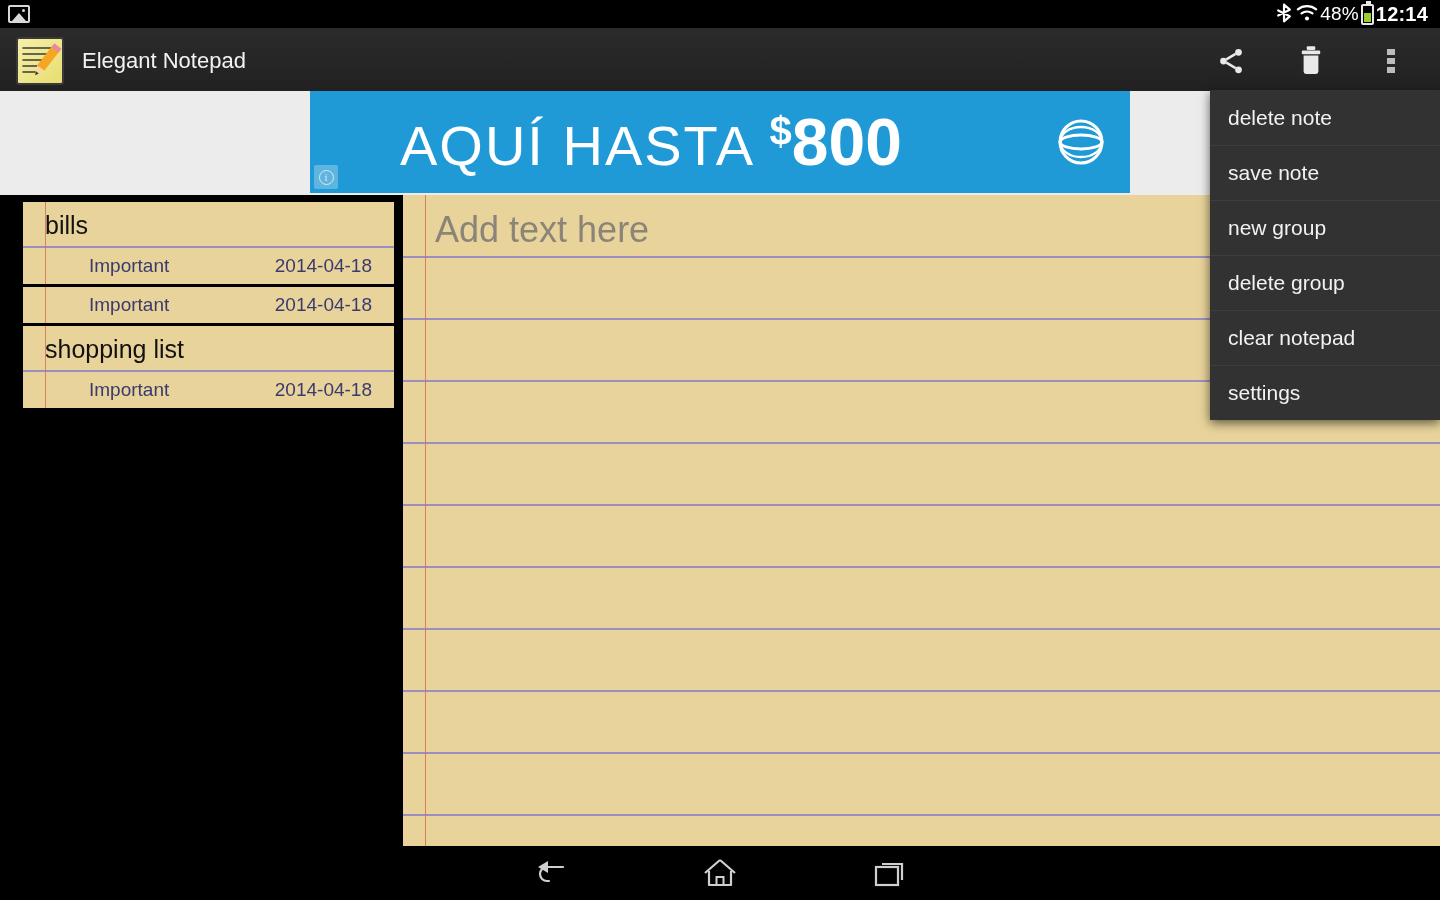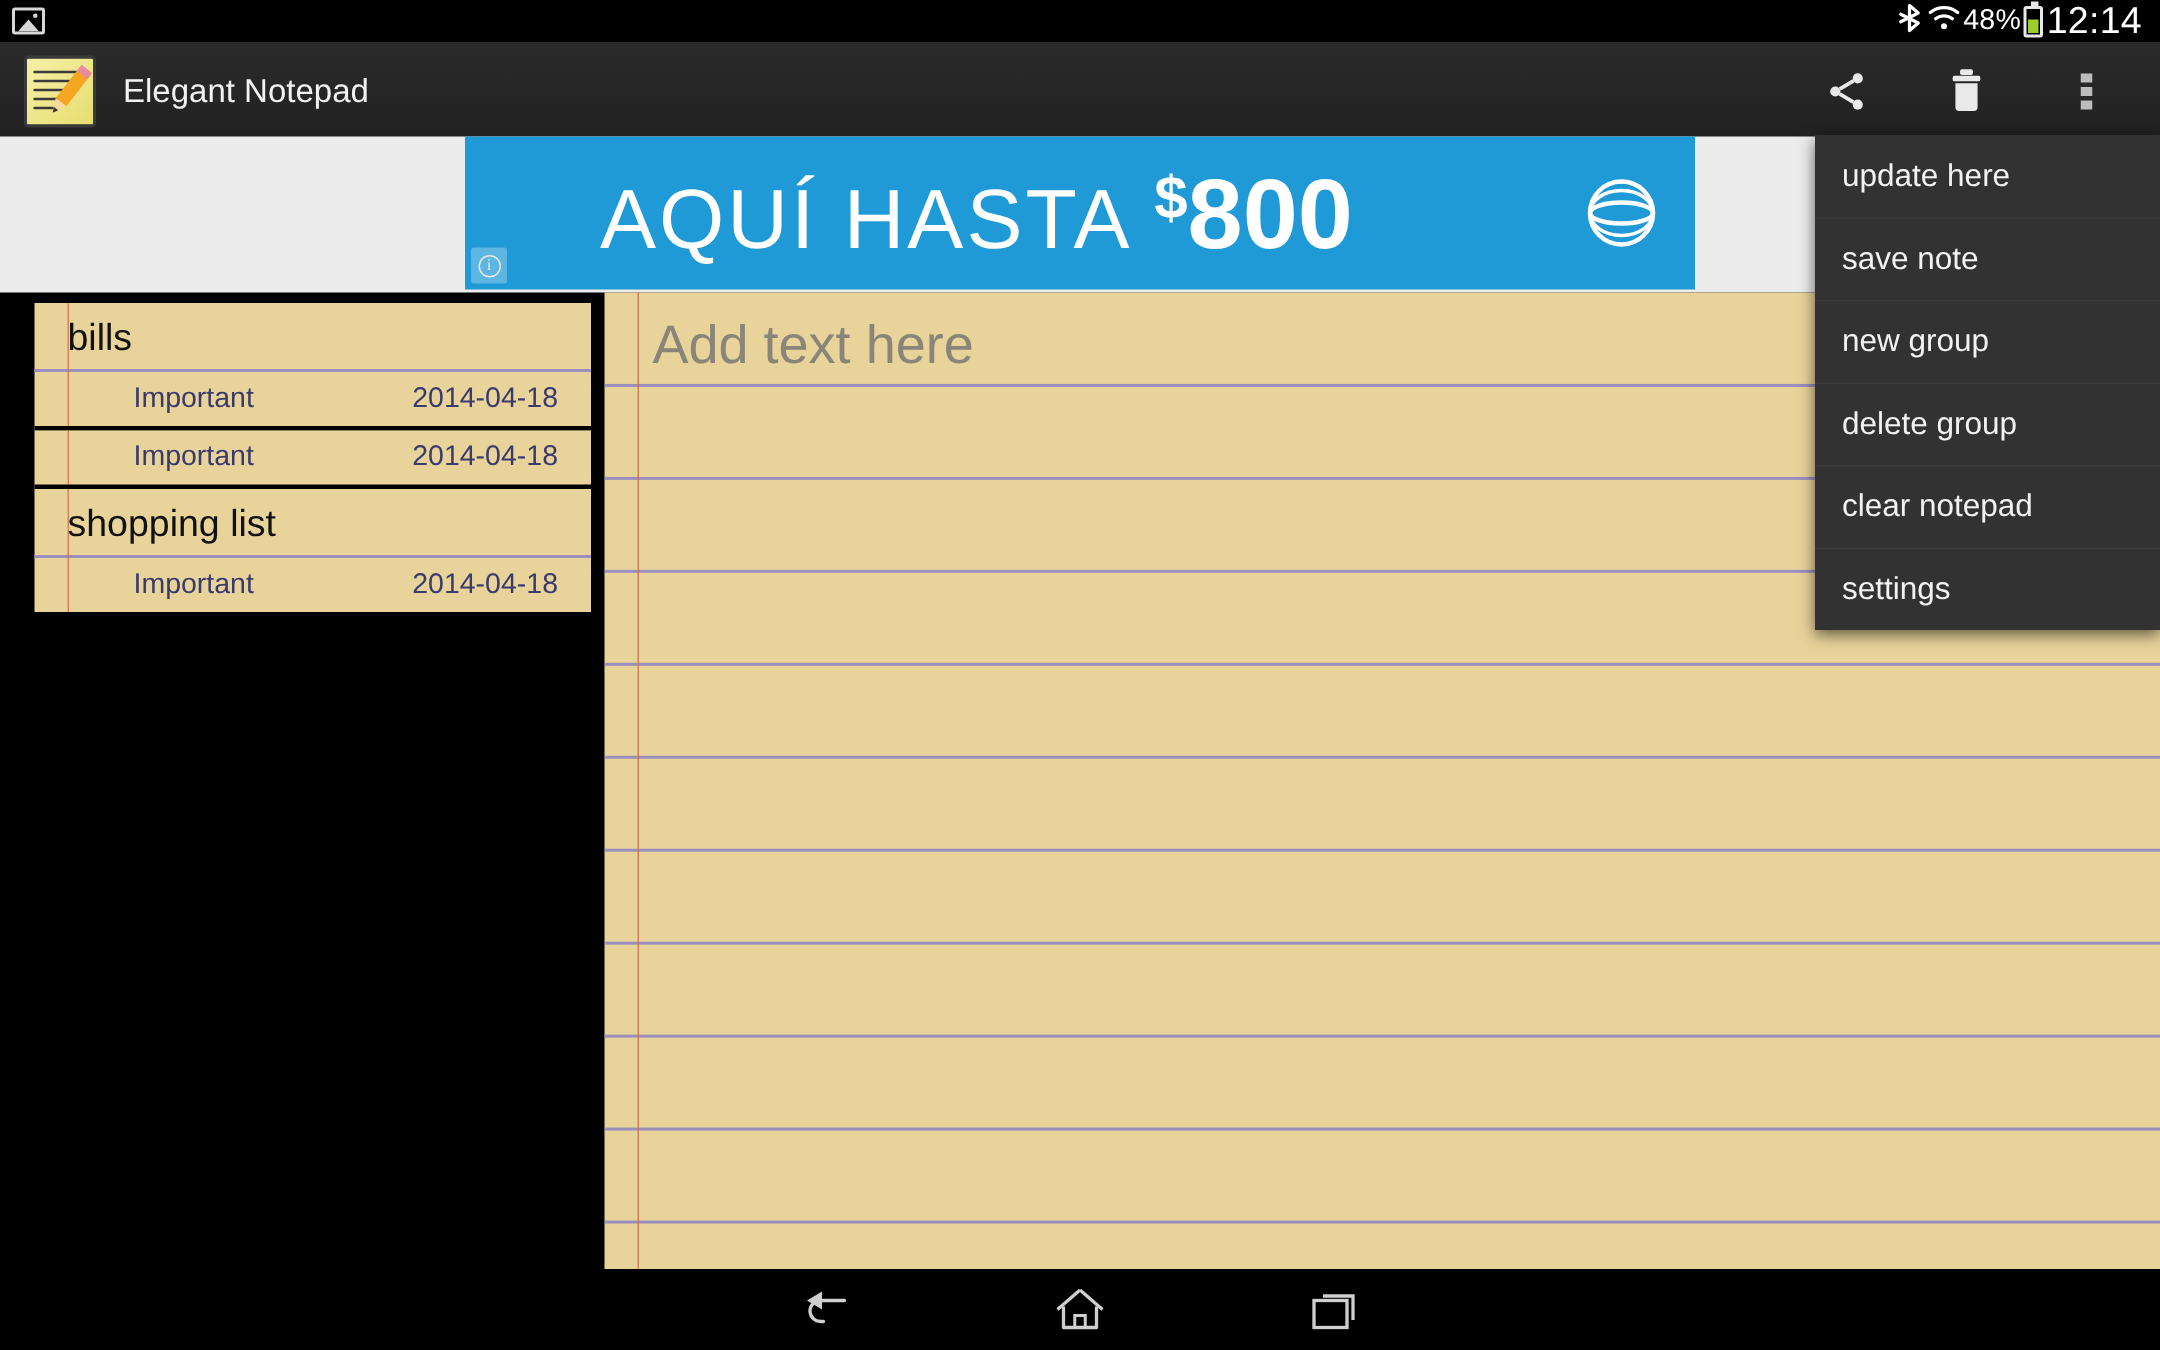--- a/index.html
+++ b/index.html
@@ -78,21 +78,21 @@
     top: -5px; left: 3px;
     width: 5px; height: 3px;
     background: #e8e8e8;
   }
   .battery-fill {
     position: absolute;
     left: 1px; right: 1px; bottom: 1px;
     height: 48%;
     background: #9ccc2e;
   }
-  #clock { font-size: 25px; }
+  #clock { font-size: 20px; font-weight: bold; }
 
   
   #action-bar {
     position: absolute;
     top: 28px; left: 0;
     width: 1440px;
     height: 66px;
     background: linear-gradient(#2b2b2b, #212121);
     border-bottom: 1px solid #000;
     display: flex;
@@ -428,21 +428,21 @@
 
   </div>
 
   <div id="note-editor">
     <div id="rules"></div>
     <div id="editor-margin"></div>
     <div id="editor-placeholder">Add text here</div>
   </div>
 
   <div id="overflow-menu">
-    <div class="menu-item">update here</div>
+    <div class="menu-item">delete note</div>
     <div class="menu-item">save note</div>
     <div class="menu-item">new group</div>
     <div class="menu-item">delete group</div>
     <div class="menu-item">clear notepad</div>
     <div class="menu-item">settings</div>
   </div>
 
   <div id="nav-bar">
     <div class="nav-btn">
       <svg width="36" height="28" viewBox="0 0 36 28">

